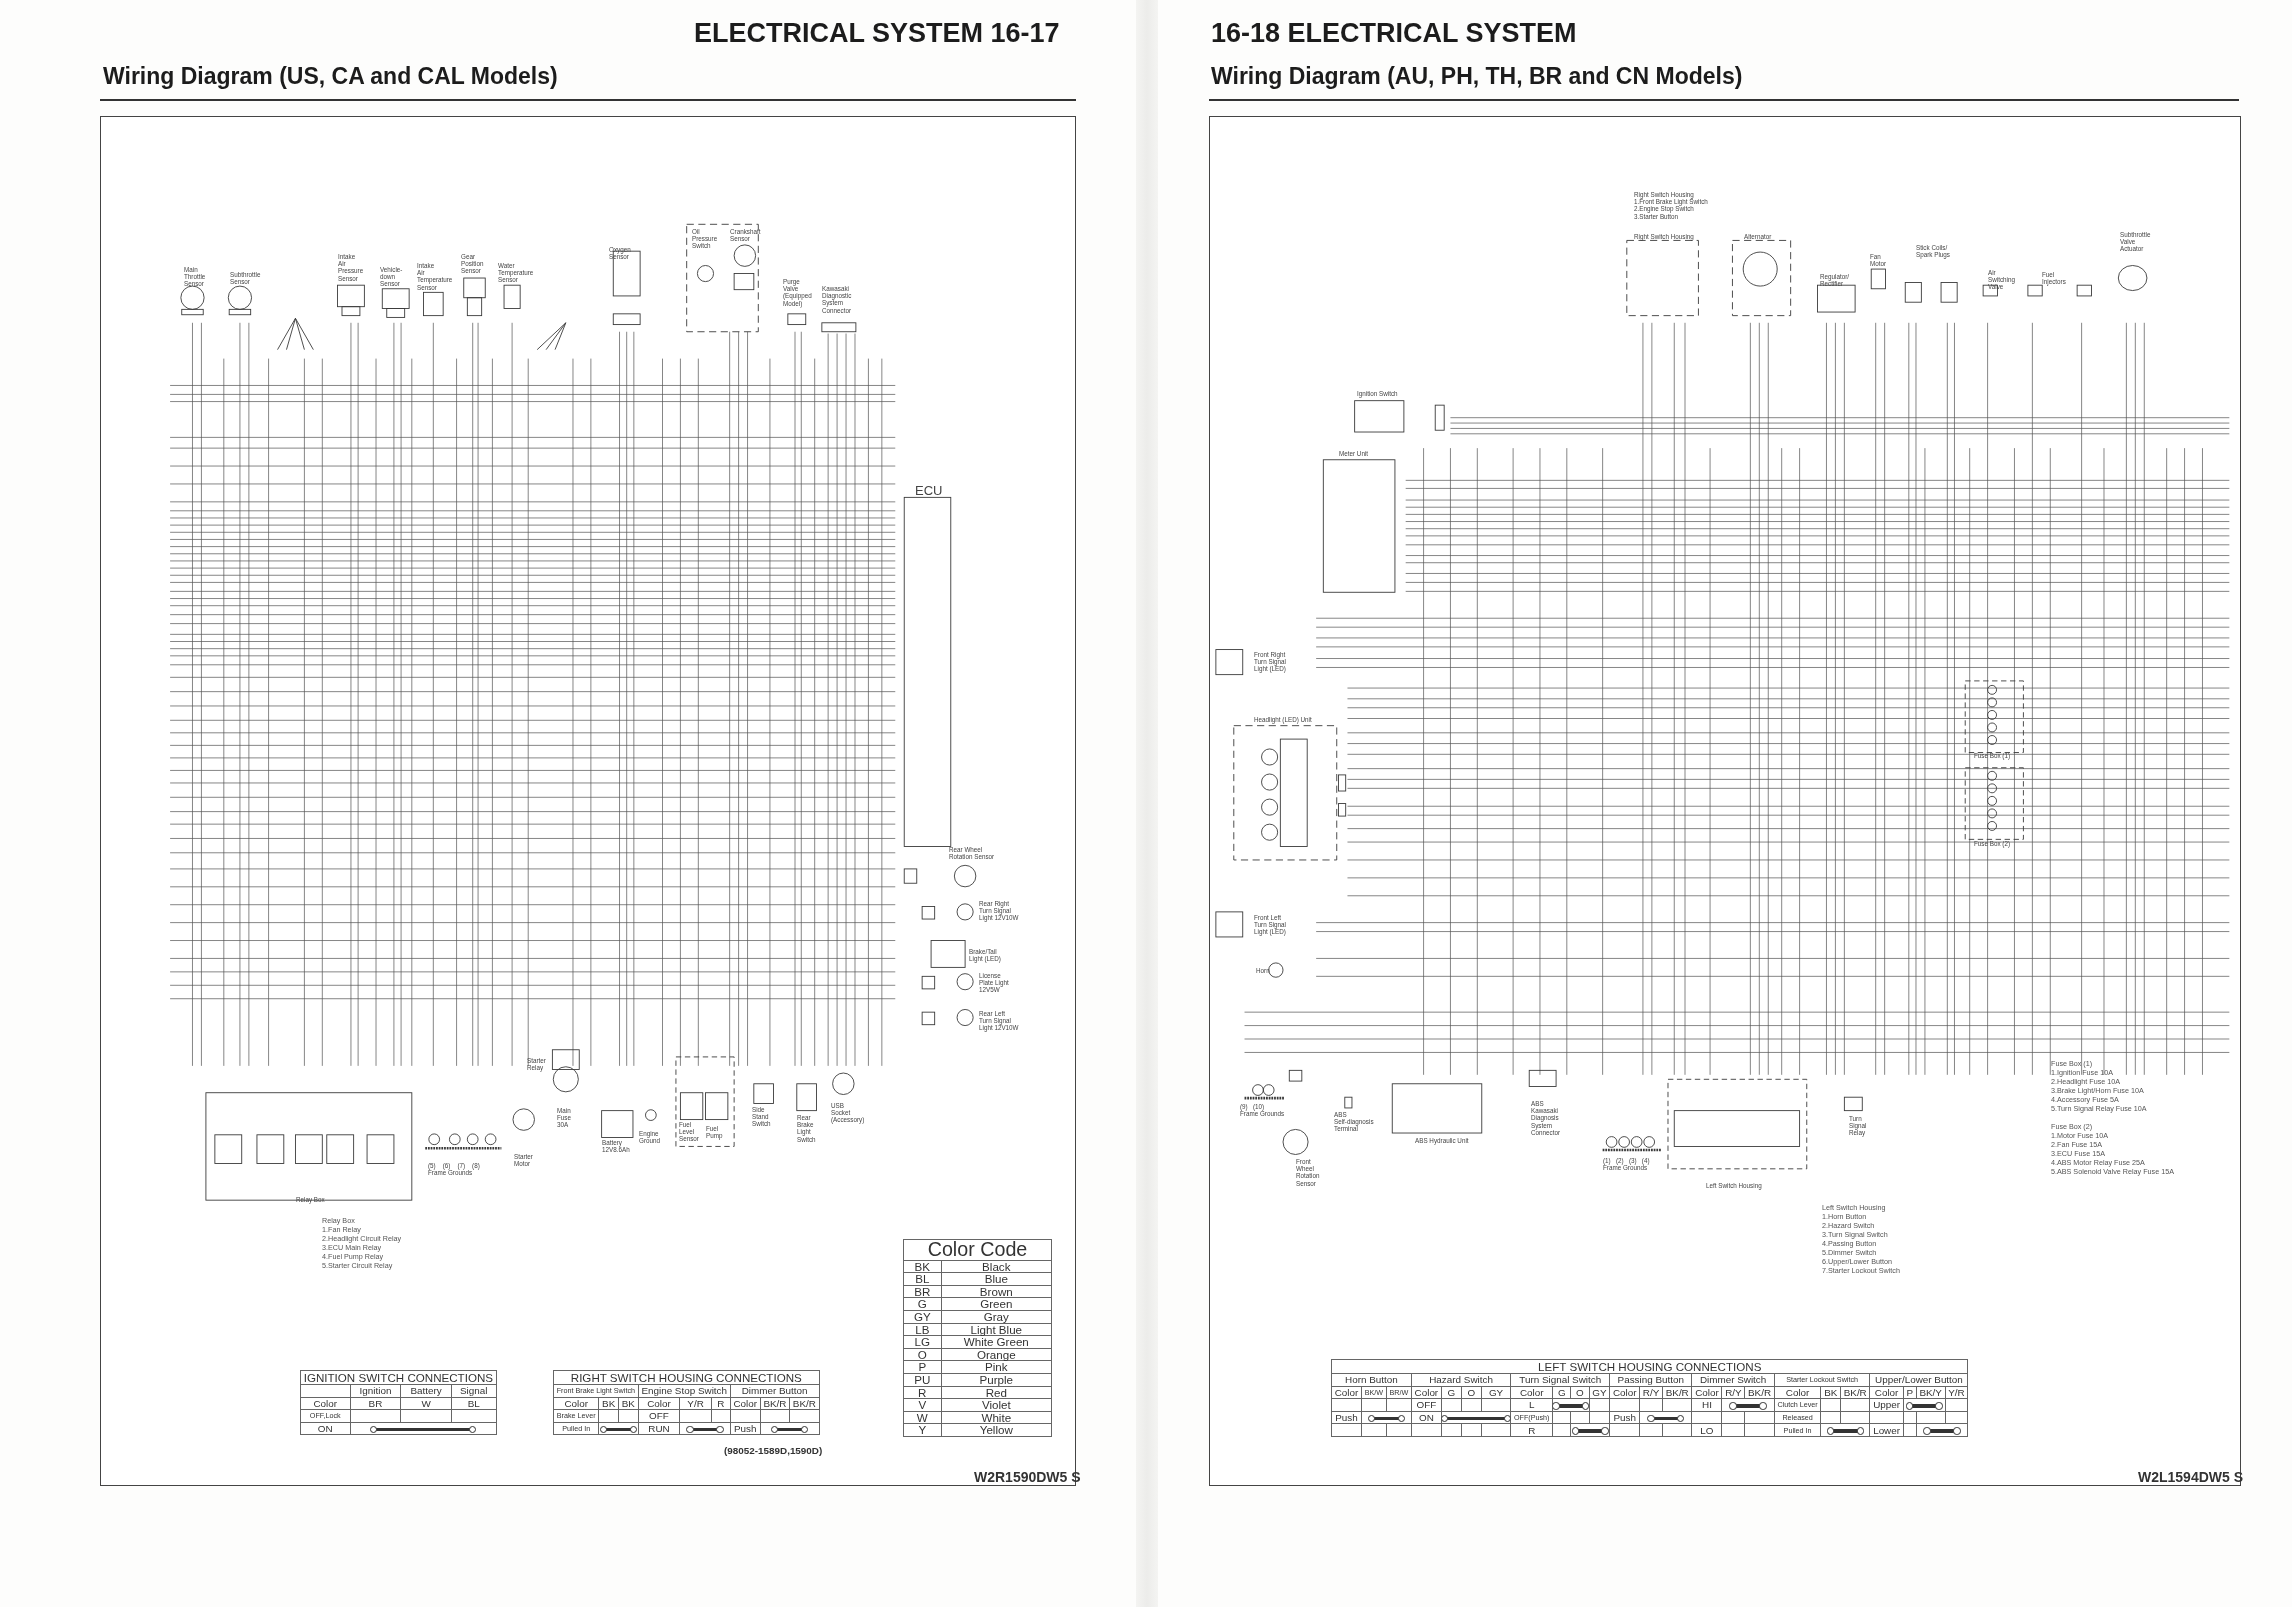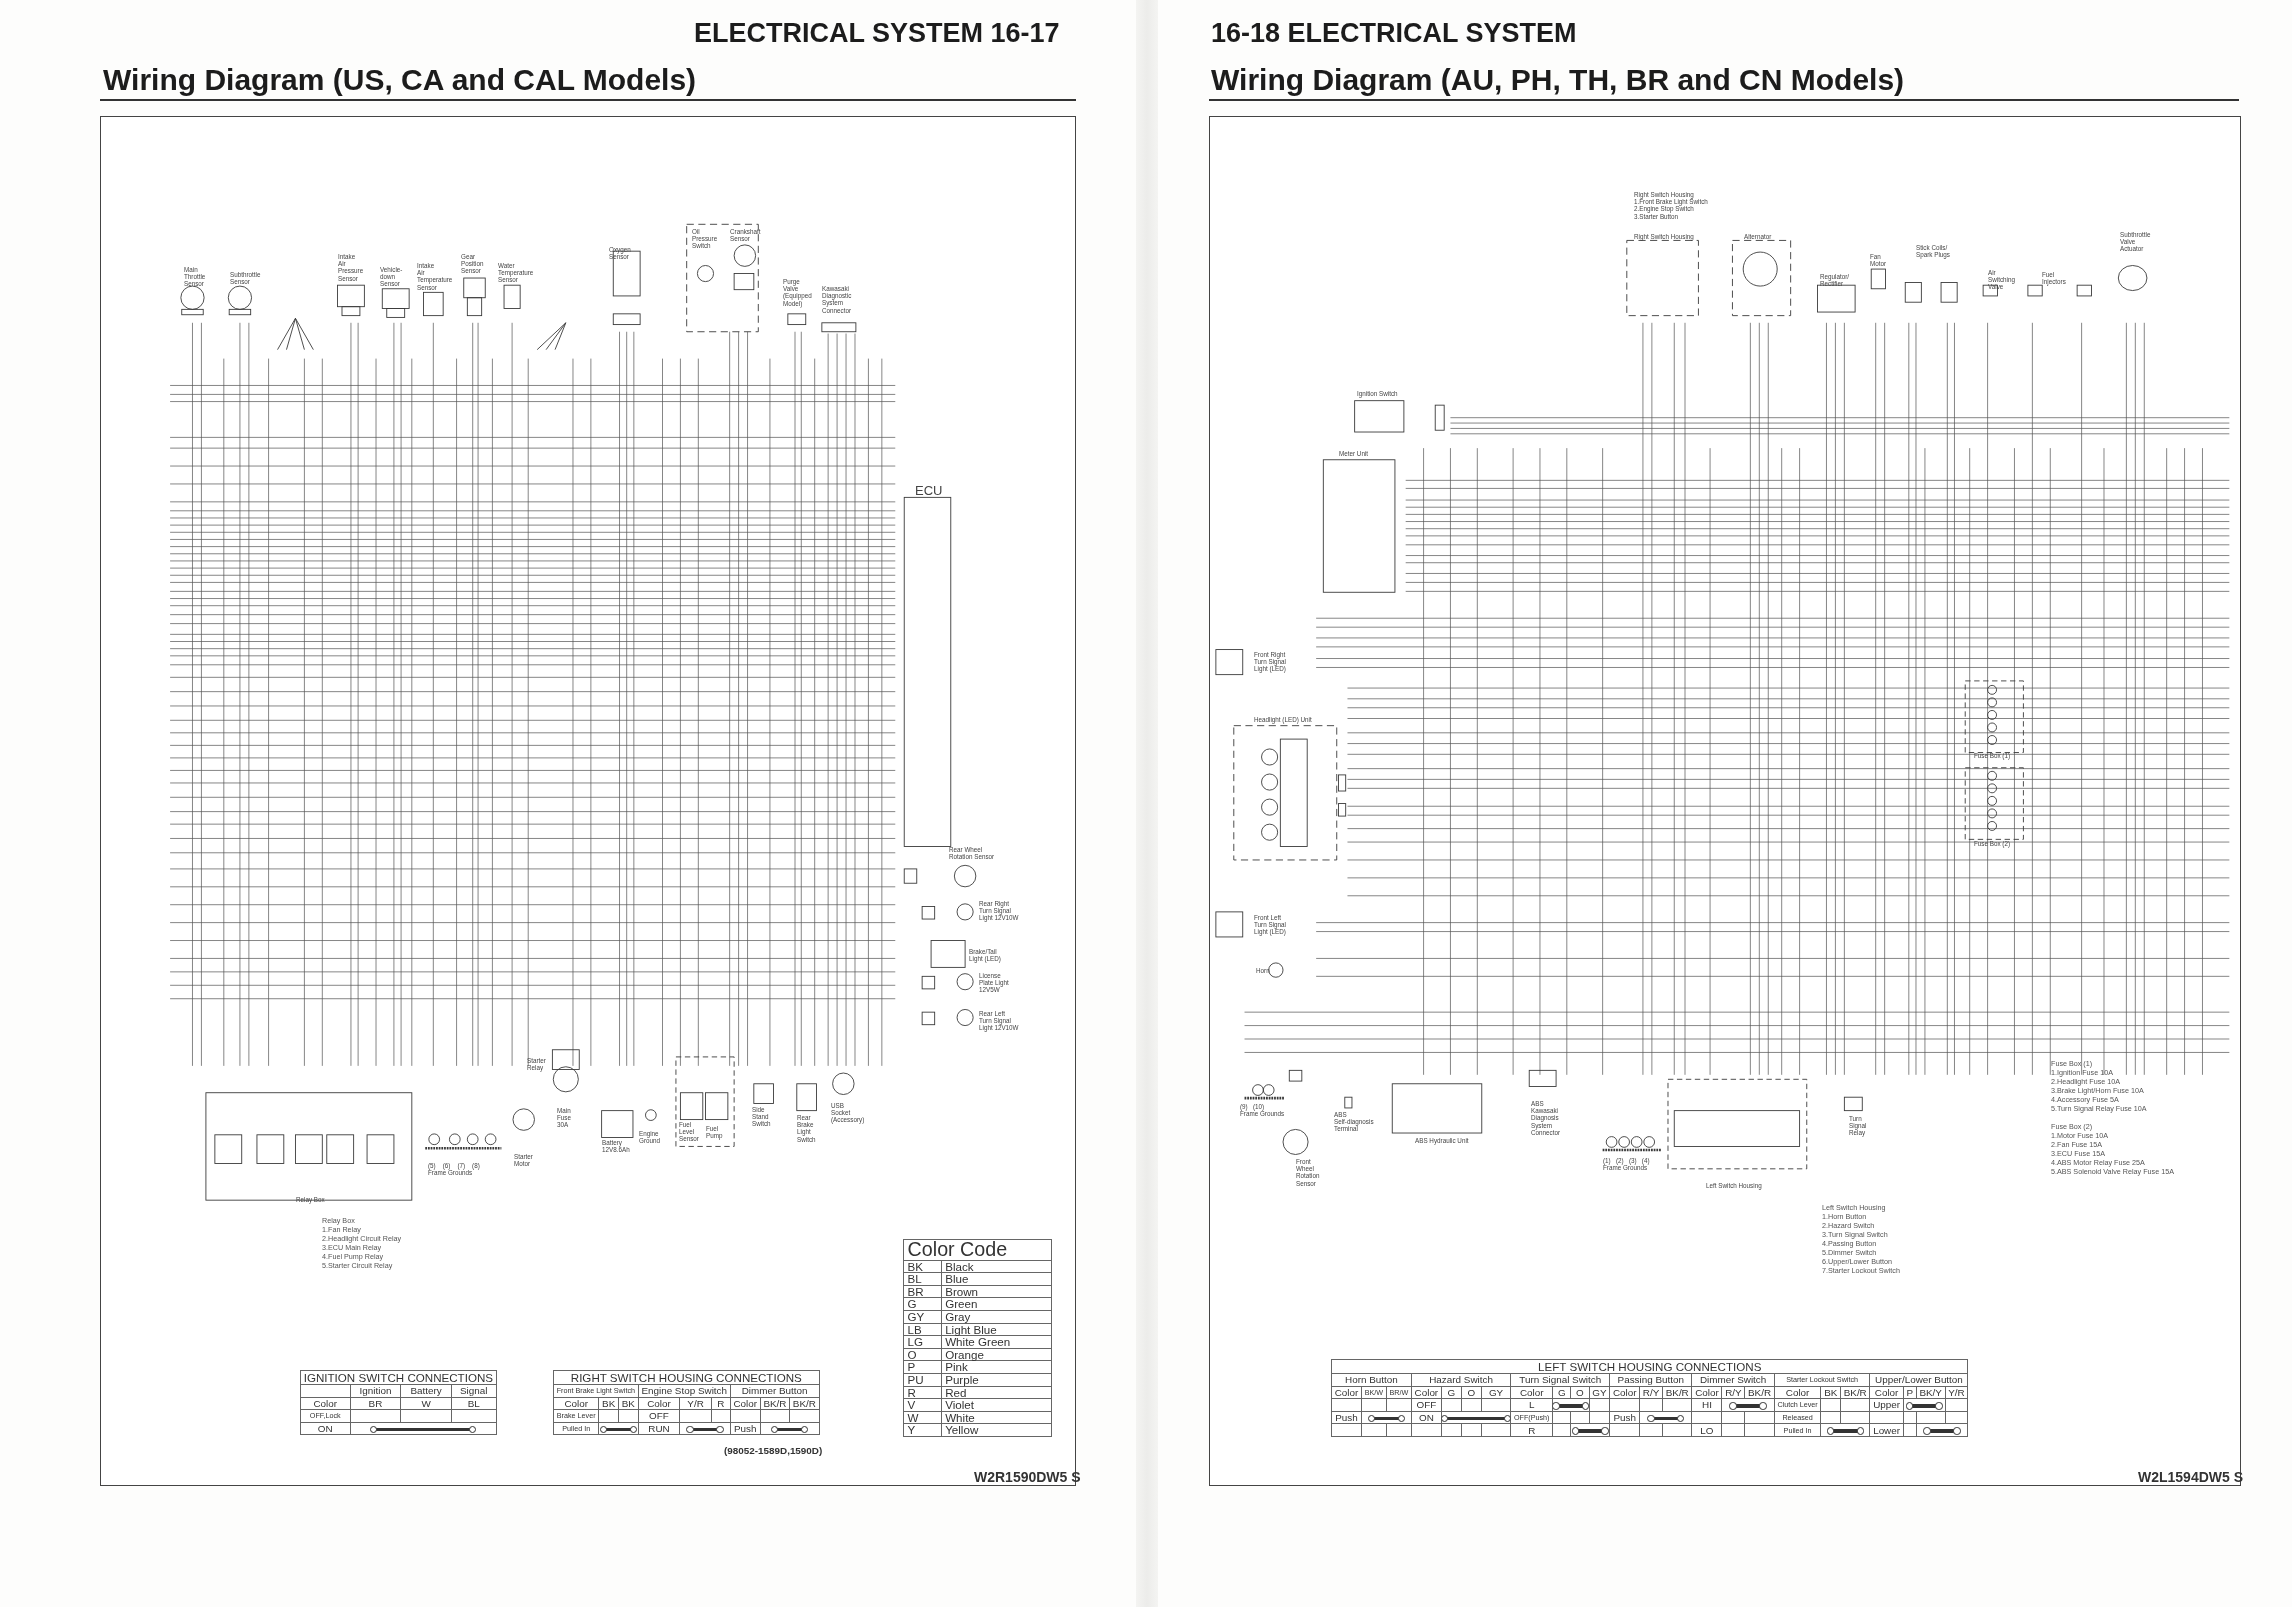--- a/index.html
+++ b/index.html
@@ -4,34 +4,34 @@
 <style>
   html, body { margin:0; padding:0; }
   body { width:2293px; height:1608px; background:#fdfdfc; position:relative; overflow:hidden;
          font-family:"Liberation Sans", sans-serif; color:#222; }
   .page { position:absolute; top:0; height:1608px; }
   .page.left { left:0; width:1137px; }
   .page.right { left:1155px; width:1137px; }
   .gutter { position:absolute; left:1136px; top:0; width:21.5px; height:1608px;
             background:linear-gradient(90deg,#f4f4f2,#ececea 50%,#f4f4f2); }
   .hdr { position:absolute; font-weight:bold; font-size:27px; color:#1c1c1c; white-space:nowrap; }
-  .sub { position:absolute; font-weight:bold; font-size:30px; color:#1c1c1c; white-space:nowrap; }
+  .sub { position:absolute; font-weight:bold; font-size:23px; color:#1c1c1c; white-space:nowrap; }
   .rule { position:absolute; height:1.8px; background:#333; }
   .frame { position:absolute; border:1.8px solid #444; background:#fff; }
   svg.diagram { position:absolute; left:0; top:0; }
   .lbl { position:absolute; font-size:6.3px; line-height:7.2px; color:#444; white-space:pre; }
   .lbl.md { font-size:13px; line-height:8px; }
   .legend { position:absolute; font-size:7.2px; line-height:9px; color:#555; white-space:pre; }
   .code { position:absolute; font-size:14px; font-weight:bold; color:#333; }
   table.ct { position:absolute; border-collapse:collapse; font-size:9.9px; color:#333; background:#fff; }
   table.ct td { border:0.9px solid #666; padding:0 2.7px; text-align:center; height:11.6px; white-space:nowrap; }
   table.ct td.ttl { font-size:11.6px; }
   table.ct td.sm { font-size:7.2px; }
   table.cc { position:absolute; border-collapse:collapse; font-size:11.6px; color:#333; background:#fff; }
-  table.cc td { border:0.9px solid #666; padding:0 3.6px; text-align:left; height:11.6px; line-height:11.6px; }
+  table.cc td { border:0.9px solid #666; padding:0 3.6px; text-align:center; height:11.6px; line-height:11.6px; }
   table.cc td.ttl { font-size:19.7px; height:19.7px; }
   .conn { display:inline-block; width:30px; height:3.6px; background:#333; border-radius:2.7px; vertical-align:middle; position:relative; }
   .conn::before, .conn::after { content:""; position:absolute; top:-1.8px; width:5.4px; height:5.4px; border:0.9px solid #333; border-radius:50%; background:#fff; }
   .conn::before { left:-3.6px; } .conn::after { right:-3.6px; }
   .part-note { position:absolute; font-size:9.9px; color:#333; }
 </style>
 </head>
 <body>
 
 <div class="page left">

